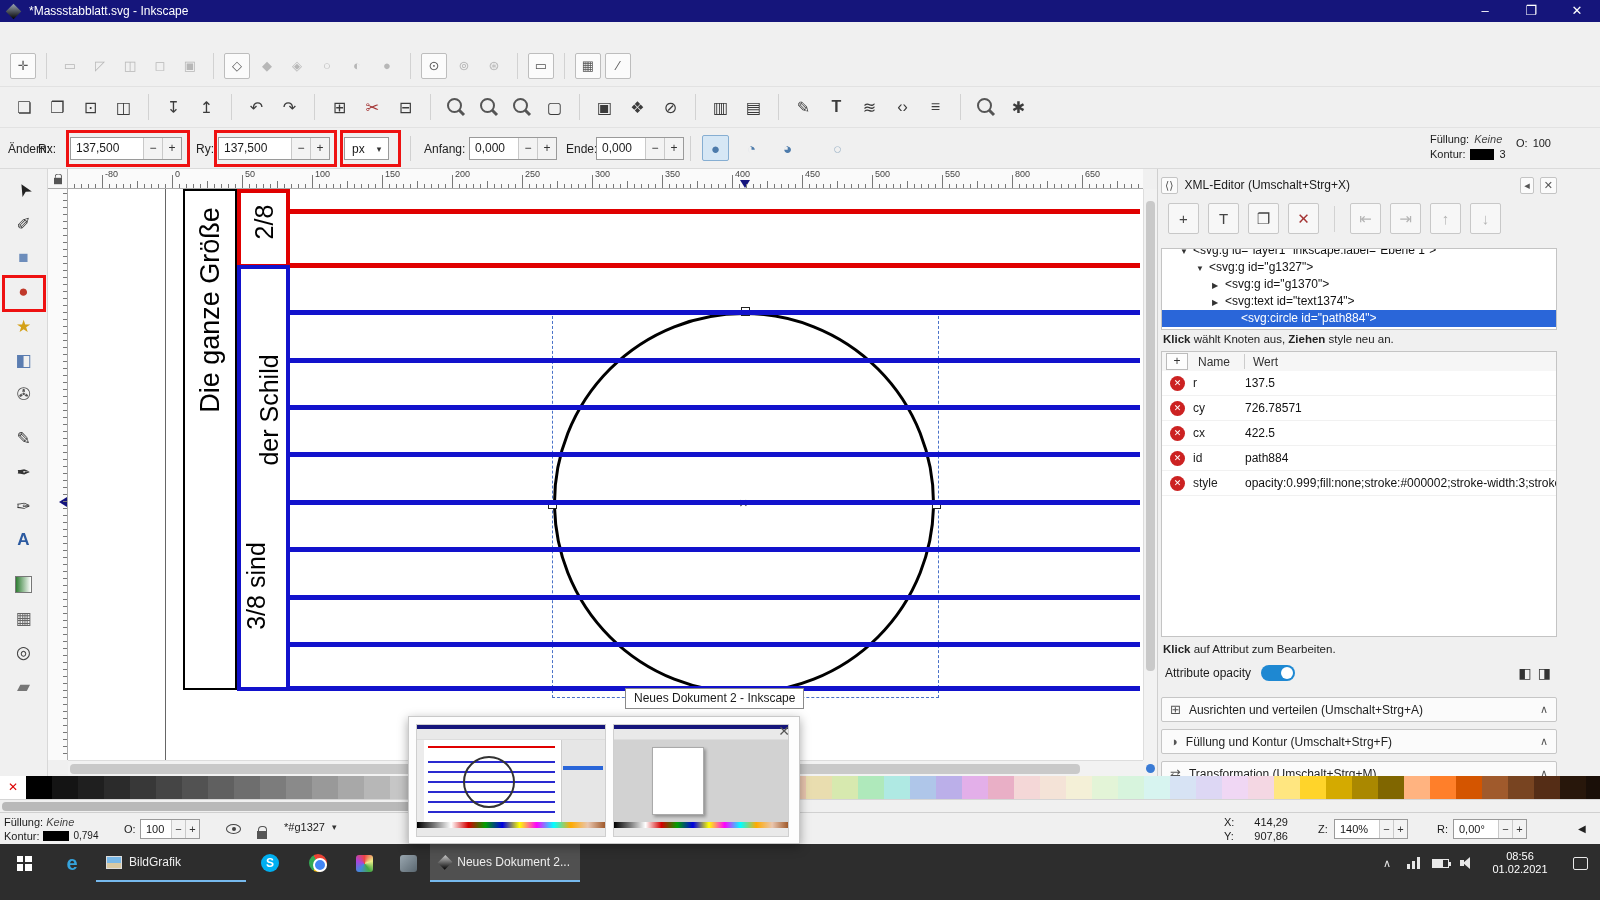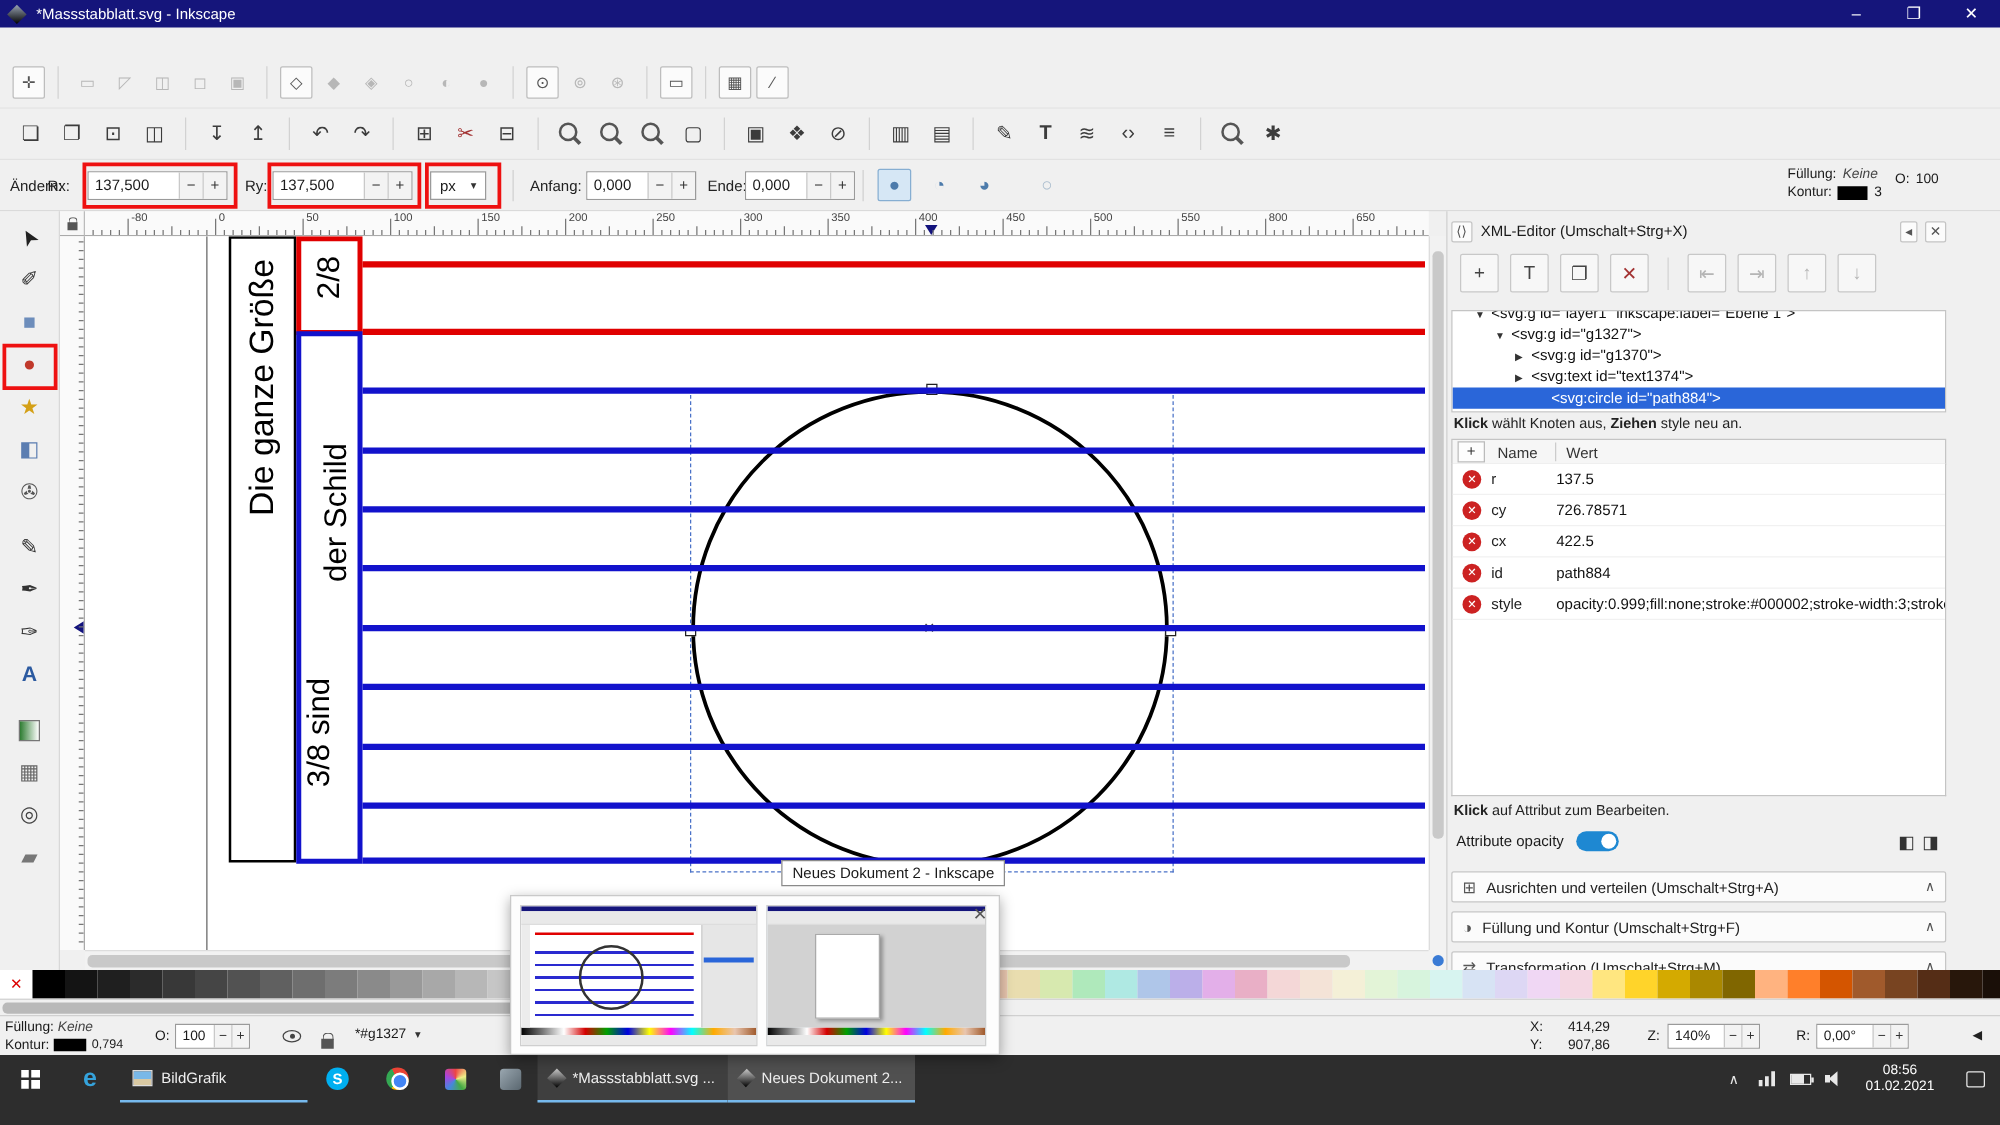--- a/index.html
+++ b/index.html
@@ -835,24 +835,20 @@
         </span>
       <span class="tb-icon">
           <span class="chrome-ico"></span>
         </span>
       <span class="tb-icon" style="width:44px">
           <span class="krita-ico"></span>
         </span>
       <span class="tb-icon" style="width:44px">
           <span class="gray-ico"></span>
         </span>
-      <span class="tb-app active" style="width:152px">
-        <span class="ink-ico-dark"></span>
-        <span>*Massstabblatt.svg ...</span>
-      </span>
       <span class="tb-app hover" style="width:150px">
         <span class="ink-ico-dark"></span>
         <span>Neues Dokument 2...</span>
       </span>
       <div id="tray">
         <span class="tray-cell" style="width:26px;color:#e8e8e8;font-size:11px">∧</span>
         <span class="tray-cell" style="width:26px">
             <span class="net-bars">
               <span style="height:5px"></span>
               <span style="height:8px"></span>

